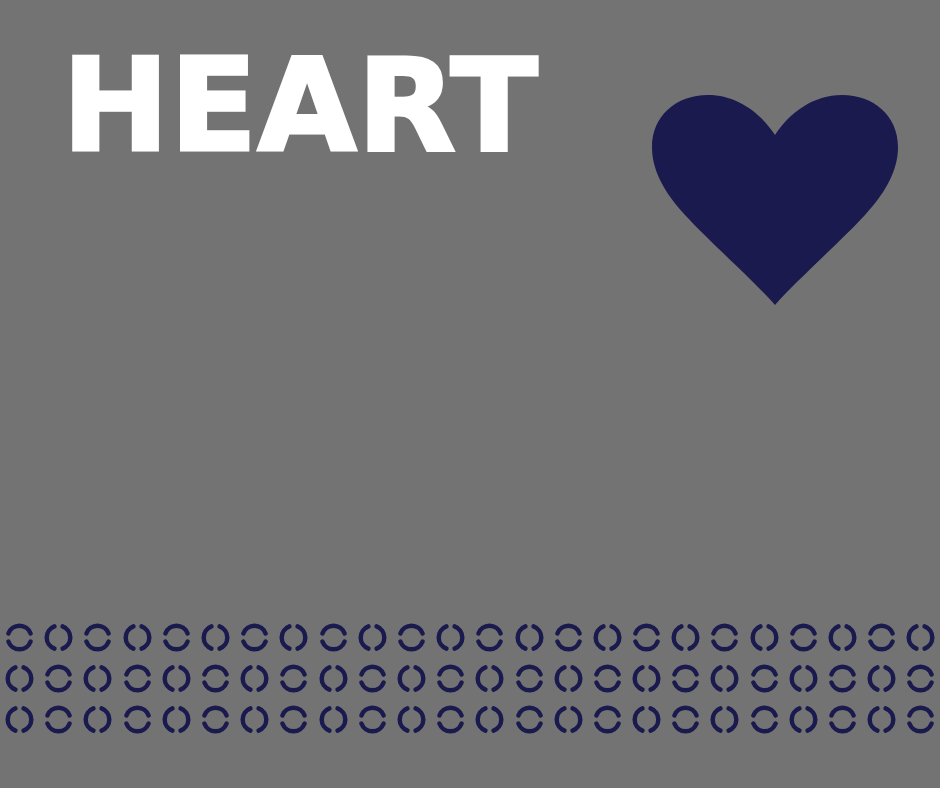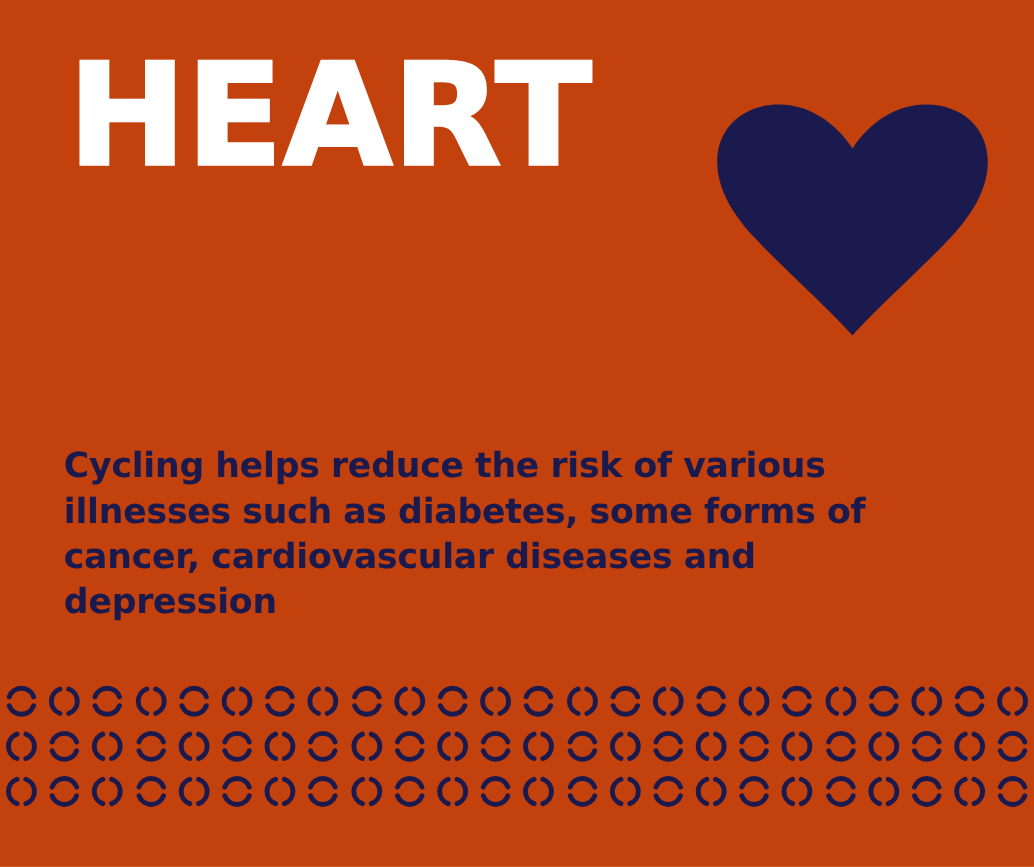--- a/index.html
+++ b/index.html
@@ -10,21 +10,21 @@
     width: 940px;
     height: 788px;
     overflow: hidden;
     font-family: "Liberation Sans", sans-serif;
   }
 
   #poster {
     position: relative;
     width: 940px;
     height: 788px;
-    background: #c2410c;
+    background: #737373;
     overflow: hidden;
   }
 
   
   #title-block {
     position: absolute;
     left: 62px;
     top: 46px;
     width: 600px;
   }
@@ -122,21 +122,20 @@
                C 12 100, 2 78, 2 57
                C 2 26, 26 5, 58 5
                C 86 5, 110 22, 125 45
                C 140 22, 164 5, 192 5
                C 224 5, 248 26, 248 57
                C 248 78, 238 100, 215 125
                C 190 152, 145 192, 125 215 Z" fill="#1A1A4E"></path>
     </svg>
   </div>
 
-  <p id="body-copy">Cycling helps reduce the risk of various illnesses such as diabetes, some forms of cancer, cardiovascular diseases and depression</p>
 
   <div id="pattern-band">
       <div class="pattern-row">
         <div class="pattern-cell">
           <svg viewBox="0 0 32 32">
             <g transform="rotate(0 16 16)">
               <path class="arc-stroke" d="M 27.46 20.17 A 12.2 12.2 0 0 1 4.54 20.17" stroke="#1A1A4E"></path>
               <path class="arc-stroke" d="M 4.54 11.83 A 12.2 12.2 0 0 1 27.46 11.83" stroke="#1A1A4E"></path>
             </g>
           </svg>

